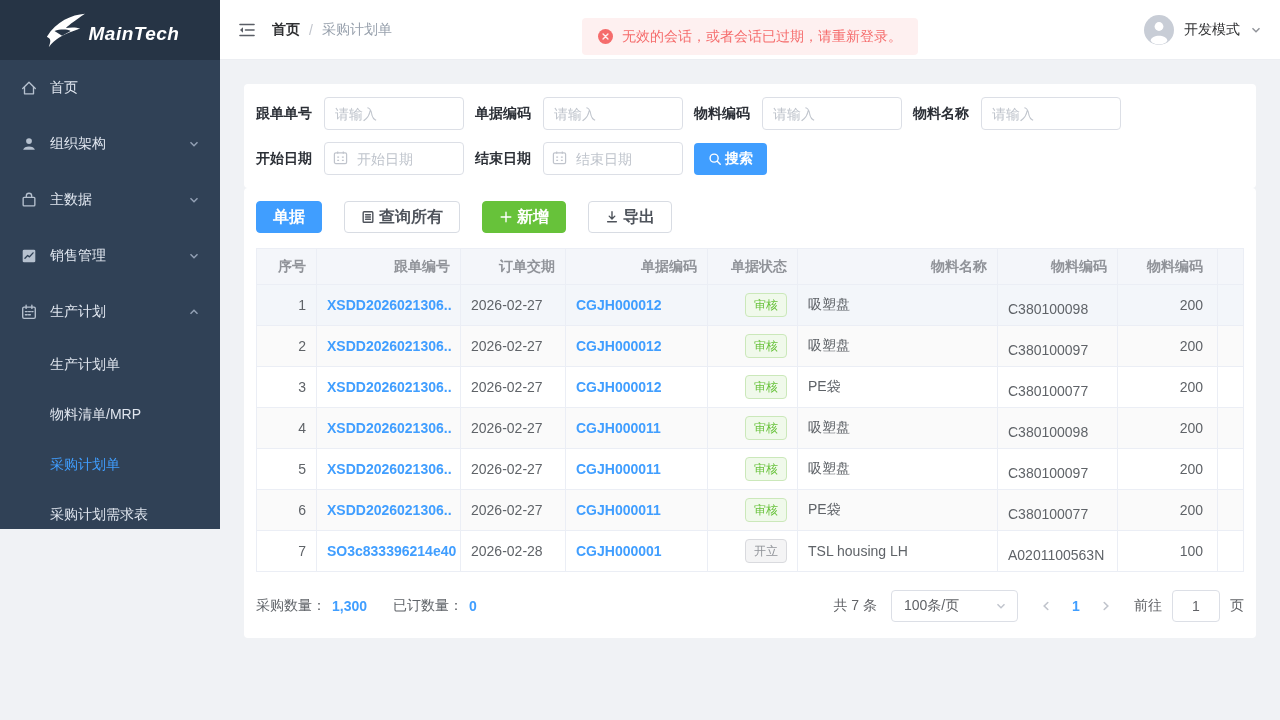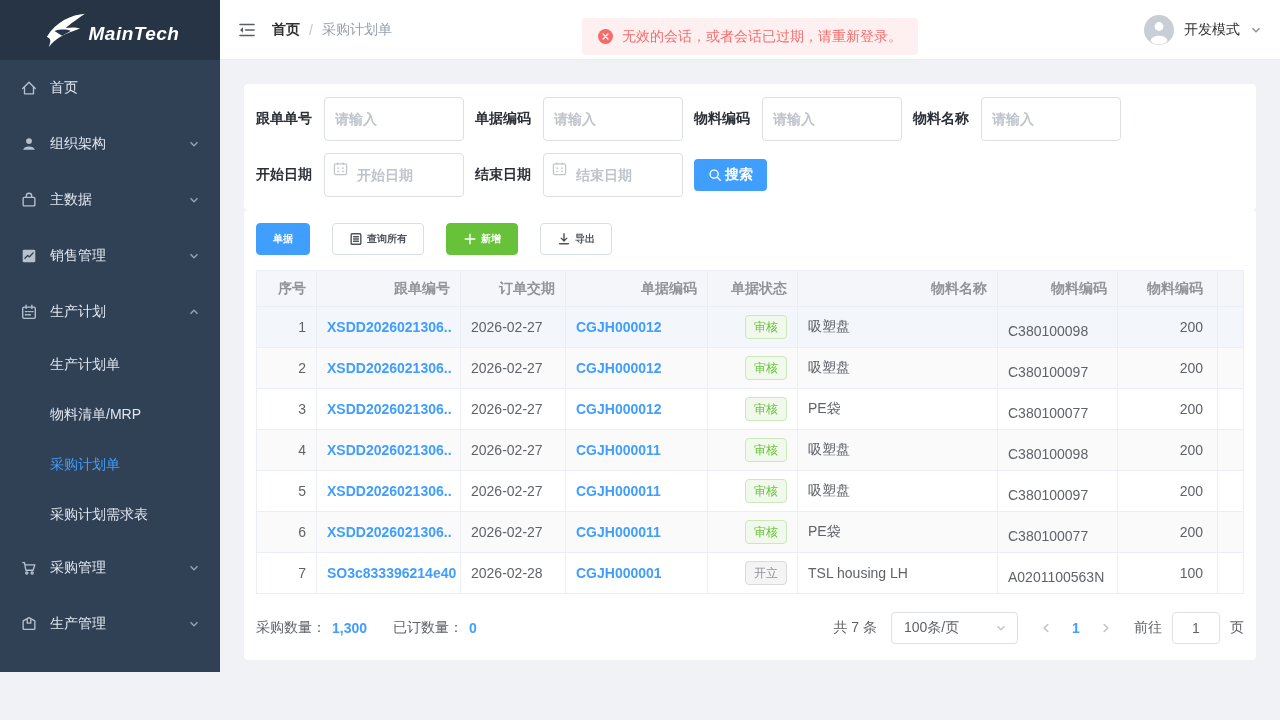--- a/index.html
+++ b/index.html
@@ -1,21 +1,21 @@
 <!DOCTYPE html>
 <html><head>
 <meta charset="utf-8">
 <style>
   * { margin:0; padding:0; box-sizing:border-box; }
   html,body { width:1280px; height:720px; overflow:hidden;
     font-family:"Liberation Sans", sans-serif; }
   body { display:flex; background:#f0f2f5; }
 
   
-  .sidebar { width:220px; height:672px; background:#304156; flex-shrink:0; overflow:hidden; }
+  .sidebar { width:220px; height:529px; background:#304156; flex-shrink:0; overflow:hidden; }
   .logo { height:60px; background:#263445; display:flex; align-items:center; justify-content:center; gap:2px; }
   .logo svg { width:46px; height:40px; }
   .logo-text { color:#fff; font-size:19px; font-weight:bold; font-style:italic; letter-spacing:.5px; margin-top:8px; }
   .menu-item { height:56px; display:flex; align-items:center; padding:0 20px; color:#e2e8f1; font-size:14px; cursor:pointer; }
   .menu-icon { width:18px; height:18px; margin-right:12px; display:flex; align-items:center; justify-content:center; }
   .menu-icon svg { width:18px; height:18px; stroke:#b6c1cf; fill:none; stroke-width:1.5; stroke-linecap:round; stroke-linejoin:round; }
   .menu-label { flex:1; }
   .menu-chevron { display:flex; }
   .menu-chevron svg { width:12px; height:12px; stroke:#93a1b5; fill:none; stroke-width:1.4; }
   .menu-chevron.open svg { transform:rotate(180deg); }
@@ -40,33 +40,33 @@
 
   .content { flex:1; padding:24px; overflow:hidden; }
   .panel { background:#fff; border-radius:4px; }
 
   
   .filter-panel { padding:13px 12px; }
   .filter-row { display:flex; align-items:center; }
   .filter-row + .filter-row { margin-top:12px; }
   .field { display:flex; align-items:center; margin-right:11px; }
   .field-label { font-size:14px; color:#2b2f36; font-weight:600; margin-right:12px; white-space:nowrap; }
-  .text-input, .date-input { width:140px; height:44px; border:1px solid #dcdfe6; border-radius:4px; padding:0 10px; font-size:14px; color:#606266; outline:none; background:#fff;font-weight:bold; }
+  .text-input, .date-input { width:140px; height:33px; border:1px solid #dcdfe6; border-radius:4px; padding:0 10px; font-size:14px; color:#606266; outline:none; background:#fff; }
   ::placeholder { color:#bfc4cc; opacity:1; }
   .date-wrap { position:relative; width:140px; }
   .date-input { padding-left:32px; width:140px; }
   .date-icon { position:absolute; left:9px; top:8px; display:flex; }
   .date-icon svg { width:15px; height:15px; stroke:#c0c4cc; fill:none; stroke-width:1.3; }
   .search-btn { height:32px; background:#409eff; color:#fff; border:none; border-radius:4px; padding:0 14px; font-size:14px; font-weight:600; display:inline-flex; align-items:center; gap:3px; cursor:pointer; }
   .search-btn svg { width:14px; height:14px; stroke:#fff; fill:none; stroke-width:1.6; stroke-linecap:round; }
 
   
   .table-panel { padding:13px 12px 16px; }
   .toolbar { display:flex; gap:22px; }
-  .btn { height:32px; border-radius:4px; padding:0 16px; font-size:10px; display:inline-flex; align-items:center; gap:4px; cursor:pointer; font-family:inherit;text-align:center; }
+  .btn { height:32px; border-radius:4px; padding:0 16px; font-size:16px; display:inline-flex; align-items:center; gap:4px; cursor:pointer; font-family:inherit;text-align:center; }
   .btn svg { width:14px; height:14px; stroke-width:1.6; stroke-linecap:round; stroke-linejoin:round; }
   .btn-blue { background:#409eff; border:1px solid #409eff; color:#fff; font-weight:600; }
   .btn-green { background:#67c23a; border:1px solid #67c23a; color:#fff; font-weight:600; }
   .btn-plain { background:#fff; border:1px solid #d8dce3; color:#4e535b; font-weight:600; }
   .btn-plain svg { stroke:#4e535b; fill:none; }
   .btn-green svg, .btn-blue svg { stroke:#fff; fill:none; }
 
   table { width:100%; border-collapse:collapse; margin-top:15px; table-layout:fixed; }
   th, td { border:1px solid #ebeef5; padding:0 10px; font-size:14px; }
   th { height:36px; background:#f4f6fa; color:#909399; font-weight:600; text-align:right; white-space:nowrap; overflow:hidden; }

